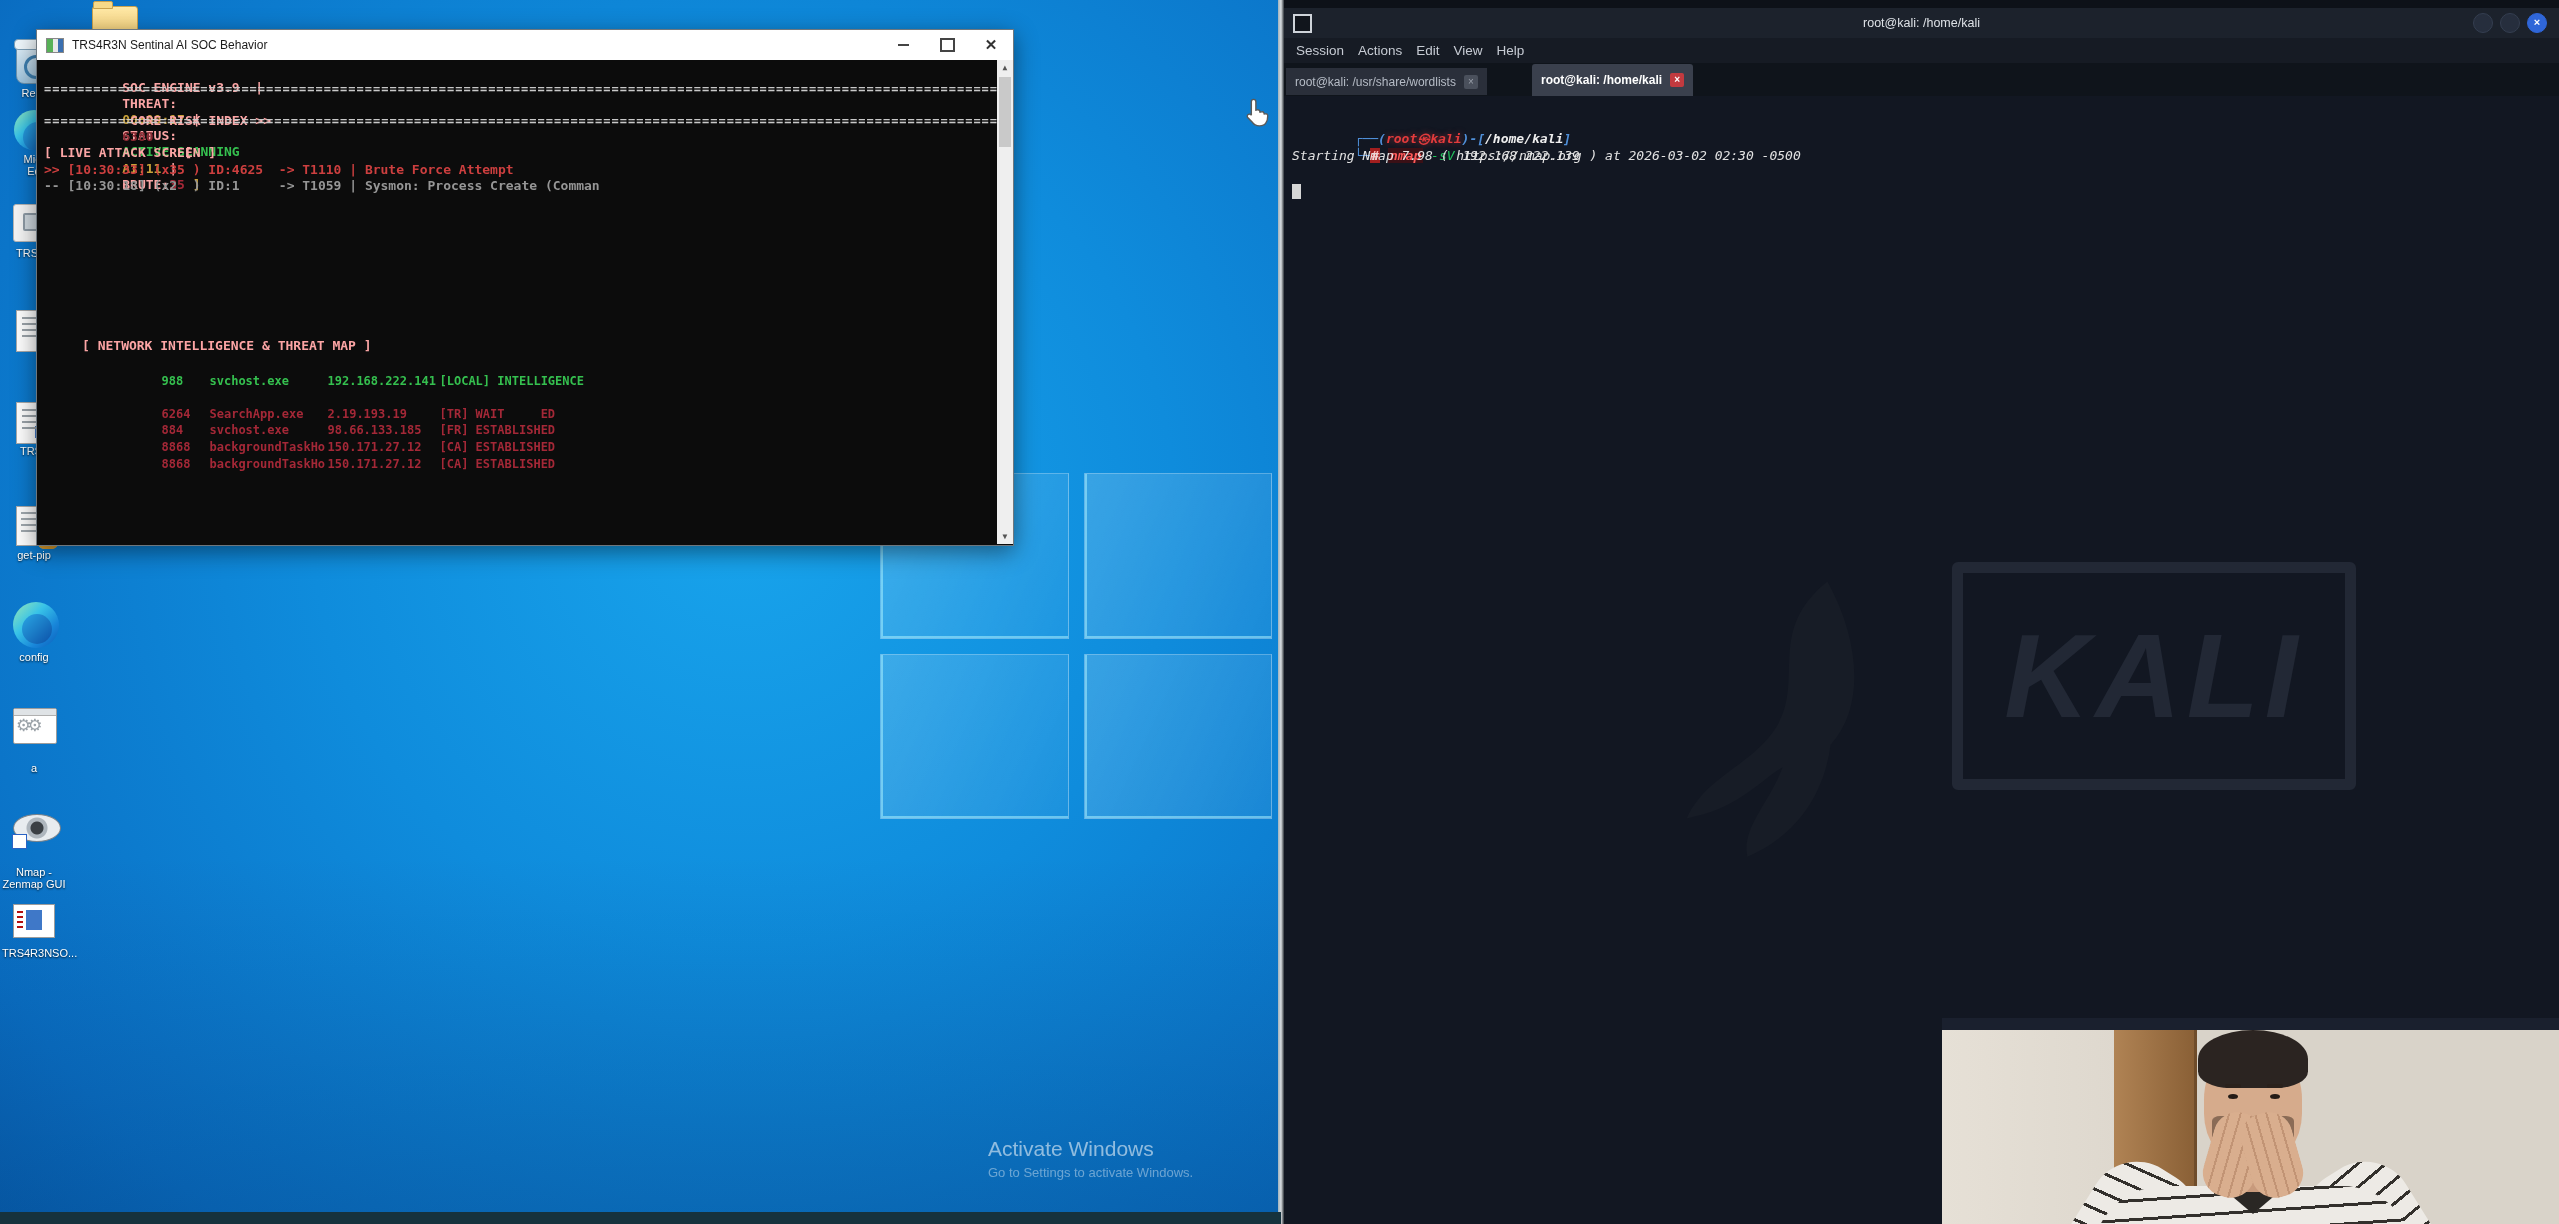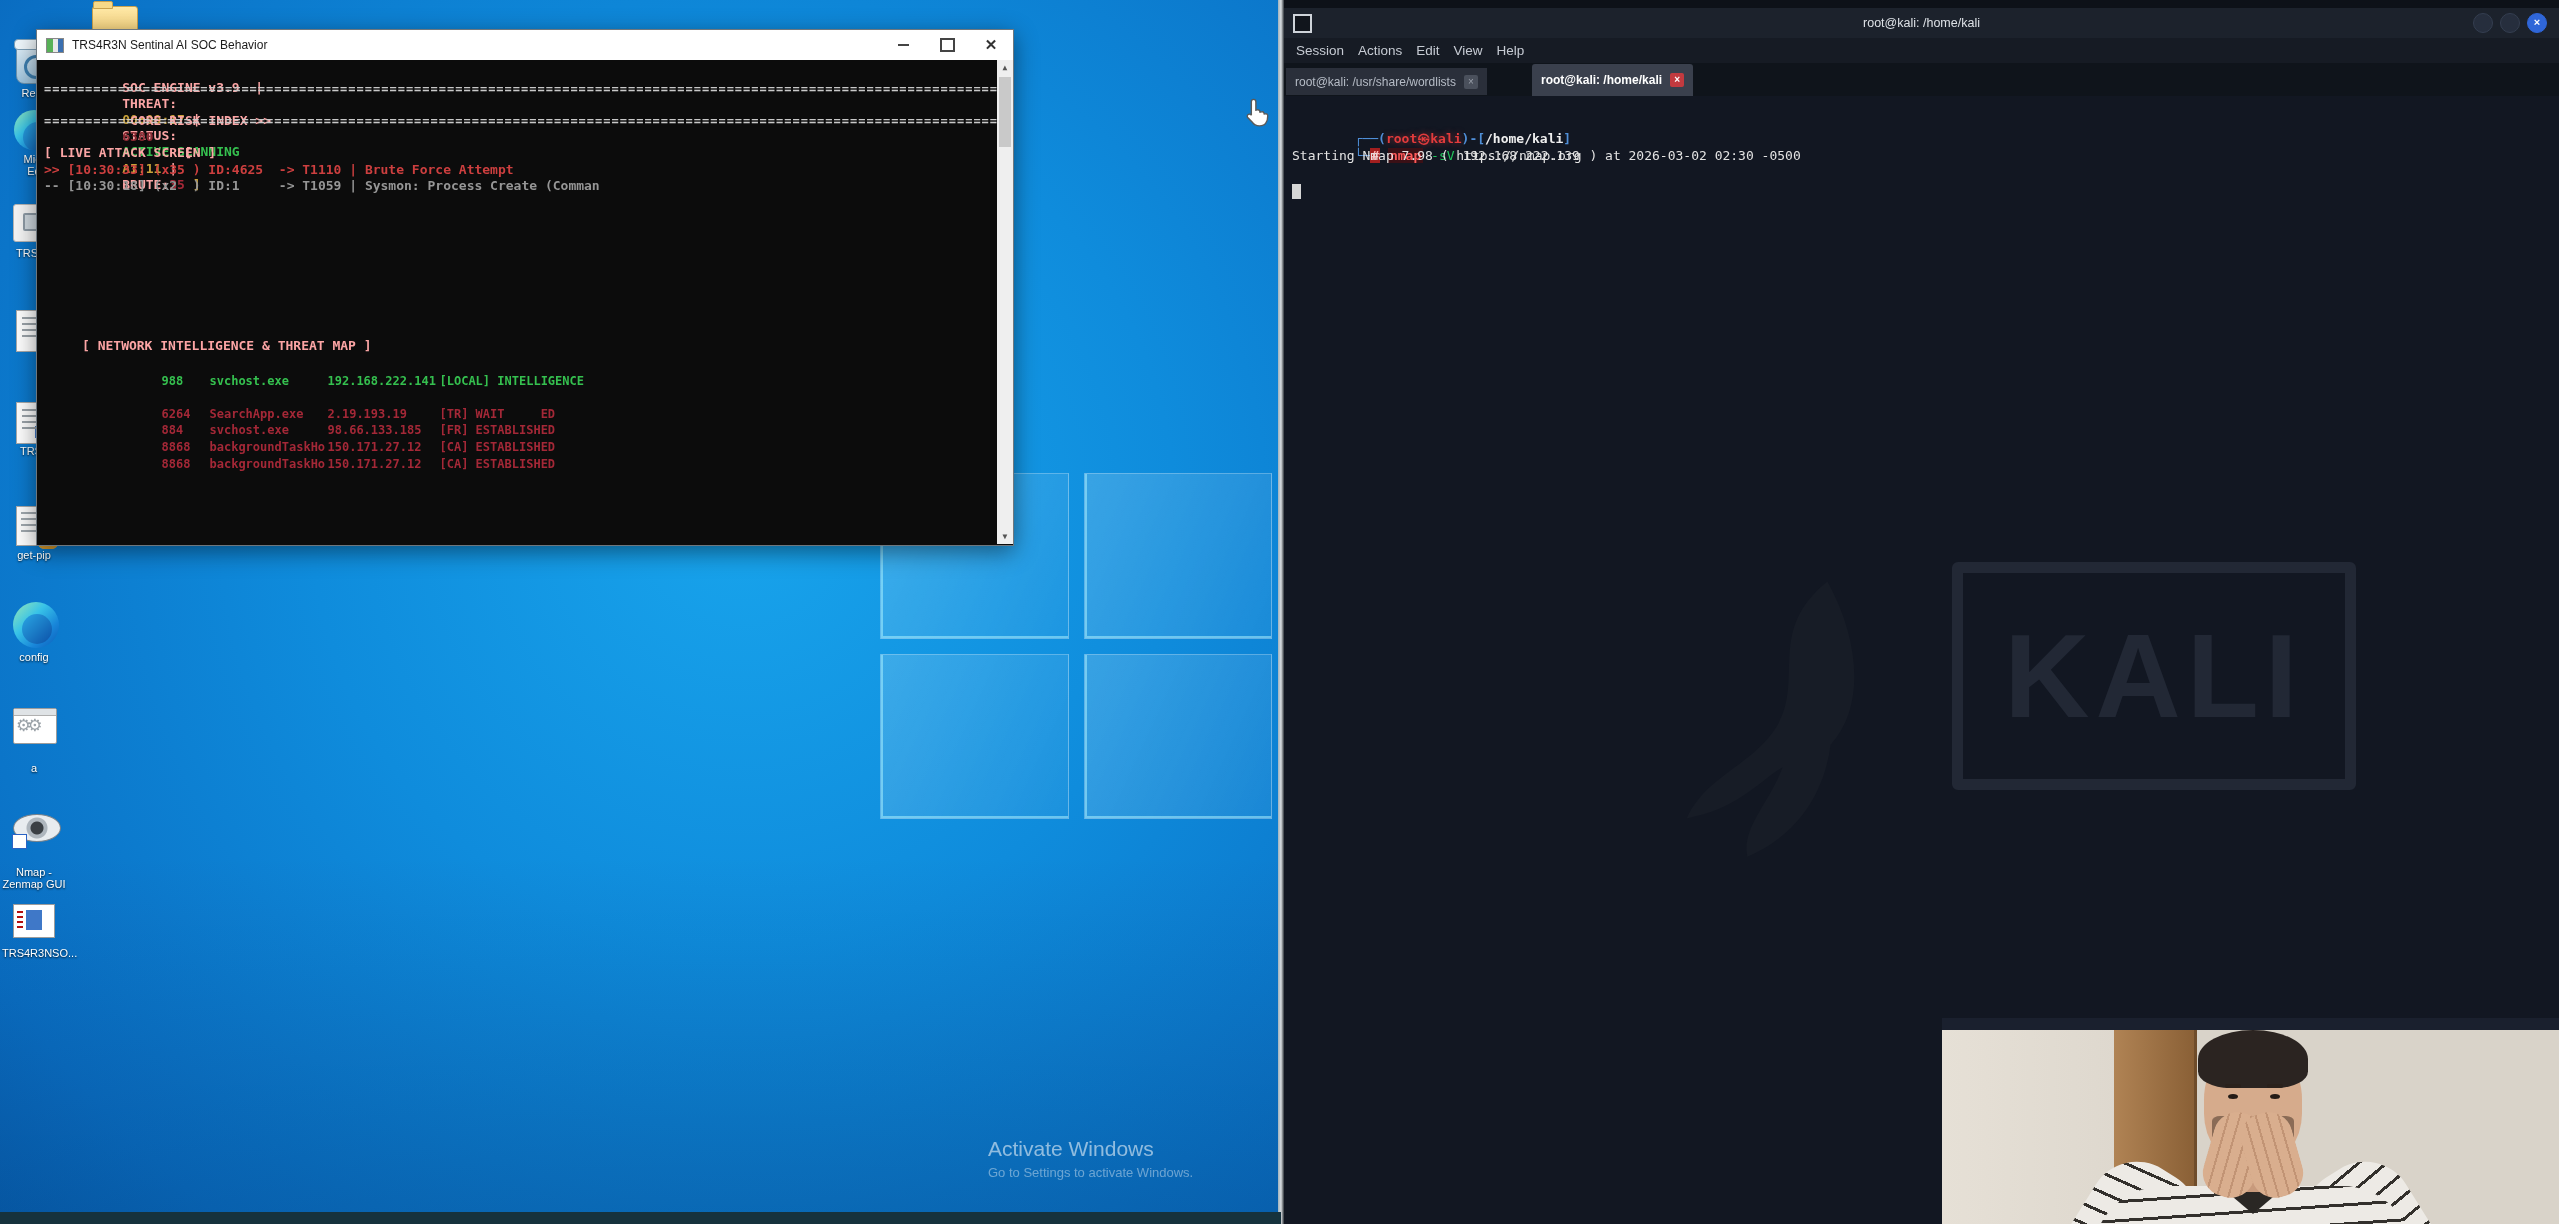--- a/index.html
+++ b/index.html
@@ -86,21 +86,21 @@
   .k-menubar{position:absolute;left:0;top:38px;width:100%;height:25px;background:#161b24;display:flex;align-items:center;gap:14px;padding-left:12px;}
   .k-menu{font-size:13.5px;color:#c6cbd3;}
   .k-tabbar{position:absolute;left:0;top:63px;width:100%;height:33px;background:#0f141b;}
   .k-tab{position:absolute;display:flex;align-items:center;gap:8px;padding:0 9px;font-size:12px;}
   .k-tab.inactive{left:2px;top:5px;height:27px;background:#2a2f3a;color:#b6bcc6;}
   .k-tab.active{left:248px;top:1px;height:32px;background:#3a404d;color:#ffffff;font-weight:bold;border-radius:3px 3px 0 0;}
   .tab-close{width:14px;height:14px;font-size:10px;line-height:14px;text-align:center;border-radius:2px;}
   .k-tab.inactive .tab-close{background:#4a505c;color:#9aa0aa;}
   .k-tab.active .tab-close{background:#c23a3f;color:#fff;}
   .k-term{position:absolute;left:0;top:96px;width:100%;height:1128px;background:#121722;
-          font-family:"DejaVu Sans Mono",monospace;font-size:13px;line-height:16.5px;}
+          font-family:"DejaVu Sans Mono",monospace;font-size:13px;line-height:16.5px;font-style:italic;}
   .k-line{position:absolute;left:8px;white-space:pre;}
   .kblue{color:#4f8fd8;font-weight:bold;} .kred{color:#e23b3c;font-weight:bold;text-shadow:0 0 6px rgba(226,59,60,.55);}
   .kwhite{color:#efefef;font-weight:bold;} .kout{color:#e3e3e3;}
   .khash{color:#ffb3b3;background:#a31f1f;padding:0 1px;font-weight:bold;}
   .kcmd{color:#ff5a5a;background:#3b1016;padding:0 2px;font-weight:bold;}
   .kflag{color:#22c55e;}
   .kcursor{position:absolute;left:8px;top:88px;width:9px;height:15px;background:#d6d6d6;}
   .kali-box{position:absolute;left:668px;top:466px;width:382px;height:206px;border:11px solid #222835;border-radius:6px;
             display:flex;align-items:center;justify-content:center;}
   .kali-box span{font-size:118px;font-weight:bold;letter-spacing:6px;color:#222835;font-family:"Liberation Sans",sans-serif;}

